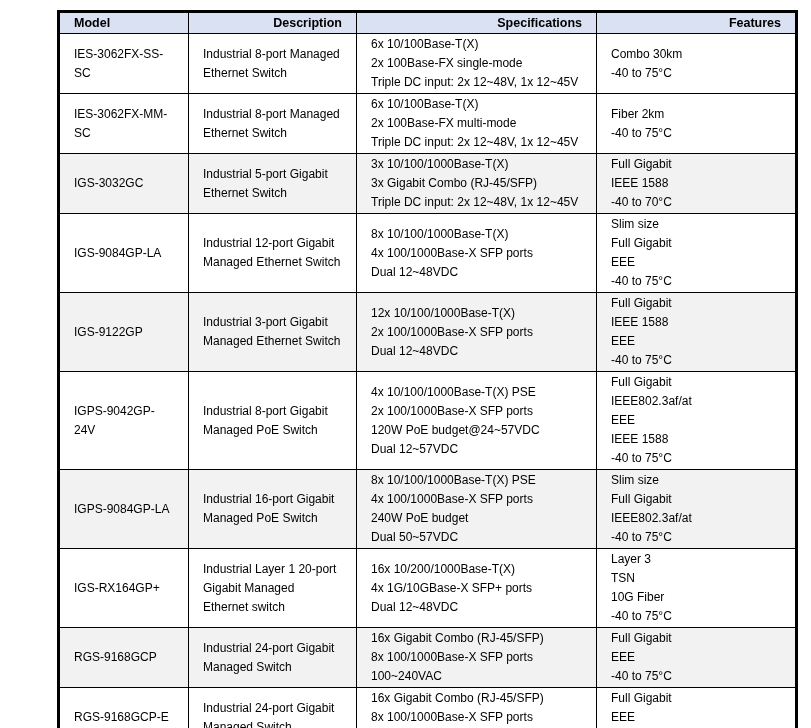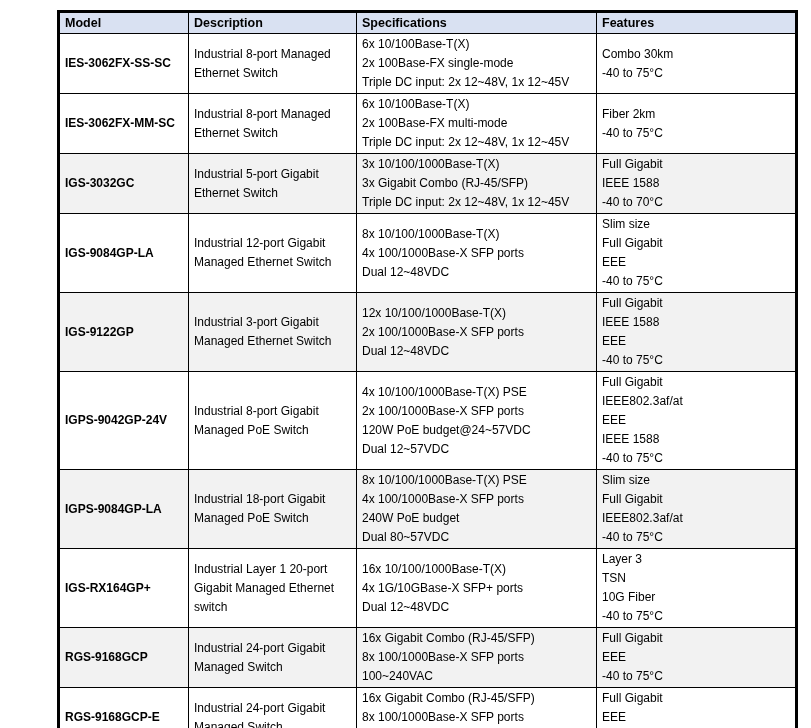--- a/index.html
+++ b/index.html
@@ -30,38 +30,38 @@
     table-layout: fixed;
     width: 738px;
     border: 3px solid var(--border-color);
   }
   col.col-model { width: 130px; }
   col.col-description { width: 168px; }
   col.col-specifications { width: 240px; }
   col.col-features { width: 200px; }
   th, td {
     border: 1.5px solid var(--border-color);
-    padding: 1px 5px;
+    padding: 1px 14px;
     vertical-align: middle;
     color: #000;
     overflow: hidden;
   }
   thead th {
     background: var(--header-bg);
     font-size: 12.5px;
     font-weight: bold;
     height: 22px;
-    text-align: left;
+    text-align: right;
   }
   thead th:first-child { text-align: left; }
   td {
     font-size: 12px;
     line-height: 19px;
   }
-  td.cell-model { font-weight: bold; margin-left: 30px; }
+  td.cell-model { font-weight: normal; margin-left: 30px; }
   tbody tr.striped td { background: var(--stripe-bg); }
   .cell-line { line-height: 19px; white-space: nowrap; }
 </style>
 </head>
 <body>
 
 <div class="table-wrap">
   <table class="product-table">
     <colgroup>
       <col class="col-model">
@@ -160,39 +160,39 @@
           <td class="cell-features">
             <div class="cell-line">Full Gigabit</div>
             <div class="cell-line">IEEE802.3af/at</div>
             <div class="cell-line">EEE</div>
             <div class="cell-line">IEEE 1588</div>
             <div class="cell-line">-40 to 75°C</div>
           </td>
         </tr>
         <tr class="striped">
           <td class="cell-model">IGPS-9084GP-LA</td>
-          <td class="cell-description">Industrial 18-port Gigabit Managed PoE Switch</td>
+          <td class="cell-description">Industrial 16-port Gigabit Managed PoE Switch</td>
           <td class="cell-specifications">
             <div class="cell-line">8x 10/100/1000Base-T(X) PSE</div>
             <div class="cell-line">4x 100/1000Base-X SFP ports</div>
             <div class="cell-line">240W PoE budget</div>
-            <div class="cell-line">Dual 80~57VDC</div>
+            <div class="cell-line">Dual 50~57VDC</div>
           </td>
           <td class="cell-features">
             <div class="cell-line">Slim size</div>
             <div class="cell-line">Full Gigabit</div>
             <div class="cell-line">IEEE802.3af/at</div>
             <div class="cell-line">-40 to 75°C</div>
           </td>
         </tr>
         <tr>
           <td class="cell-model">IGS-RX164GP+</td>
           <td class="cell-description">Industrial Layer 1 20-port Gigabit Managed Ethernet switch</td>
           <td class="cell-specifications">
-            <div class="cell-line">16x 10/100/1000Base-T(X)</div>
+            <div class="cell-line">16x 10/200/1000Base-T(X)</div>
             <div class="cell-line">4x 1G/10GBase-X SFP+ ports</div>
             <div class="cell-line">Dual 12~48VDC</div>
           </td>
           <td class="cell-features">
             <div class="cell-line">Layer 3</div>
             <div class="cell-line">TSN</div>
             <div class="cell-line">10G Fiber</div>
             <div class="cell-line">-40 to 75°C</div>
           </td>
         </tr>

